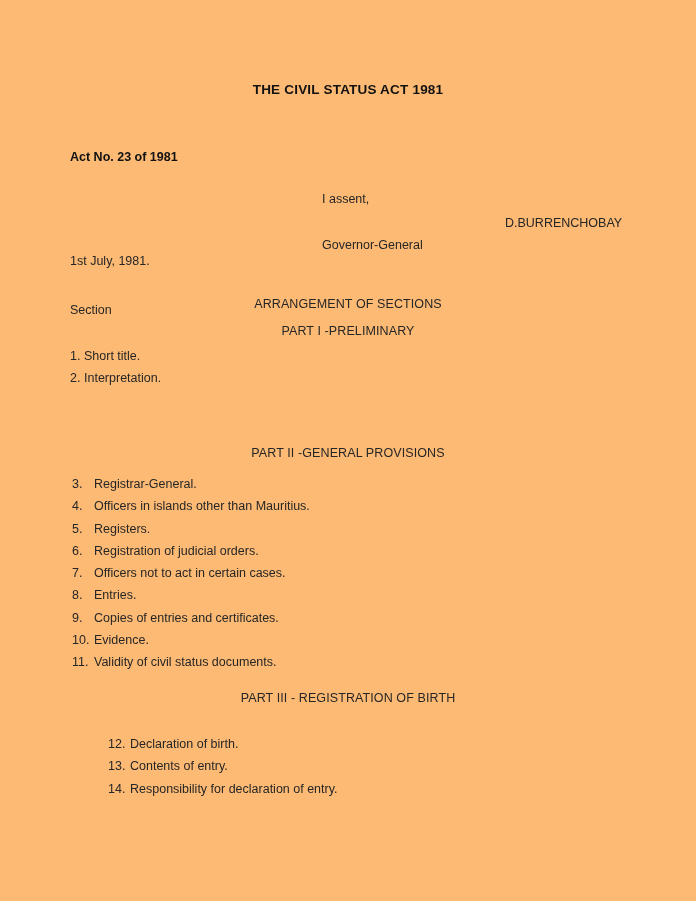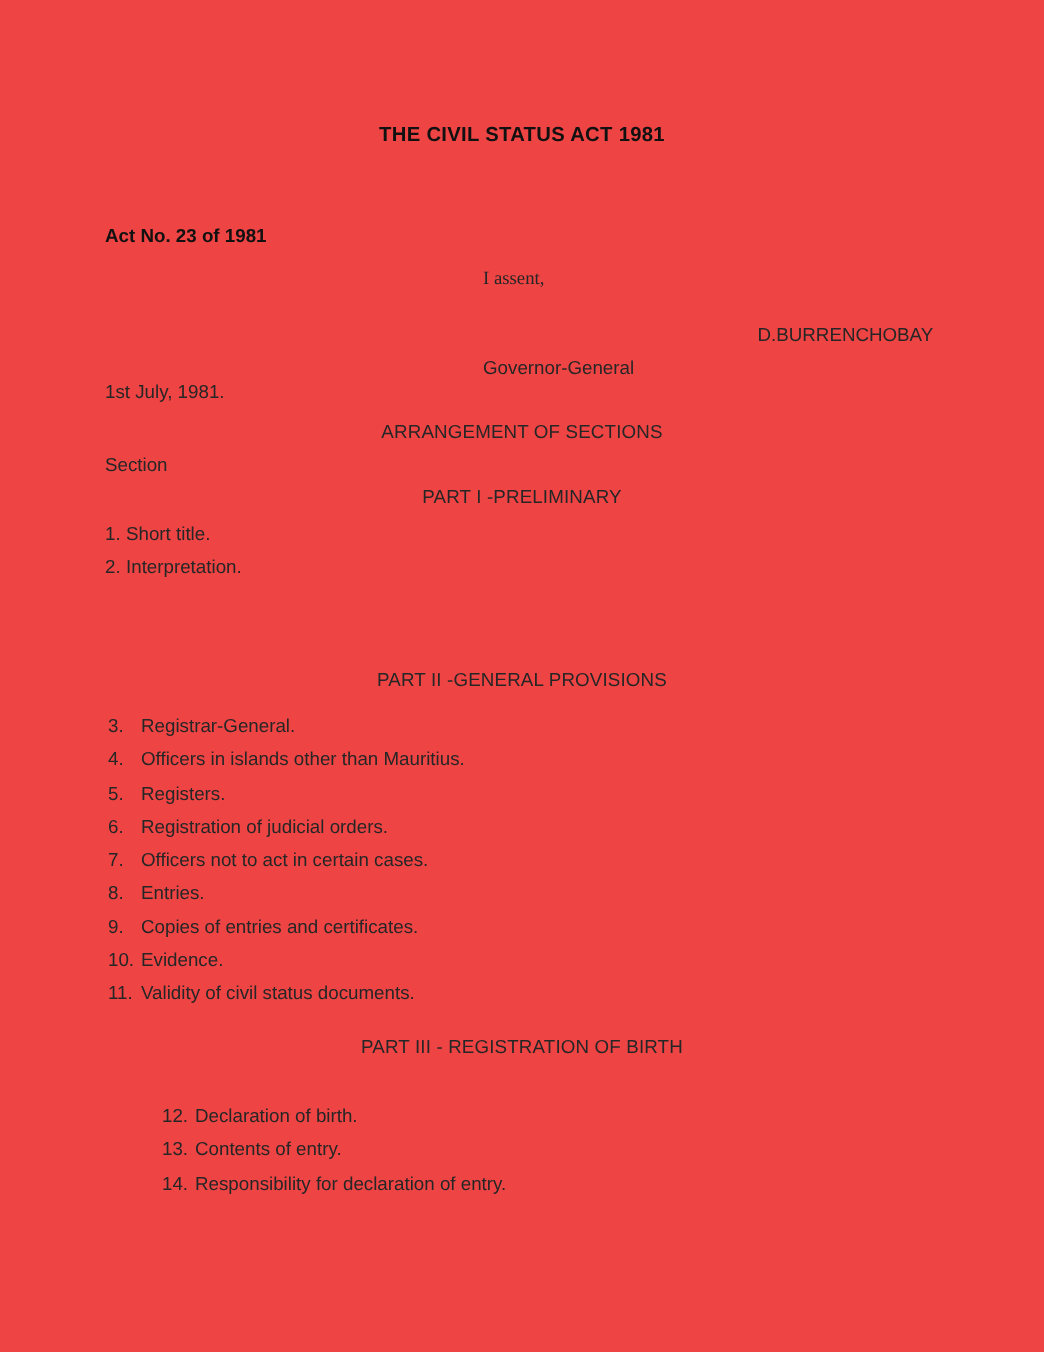--- a/index.html
+++ b/index.html
@@ -11,21 +11,21 @@
     width: 696px;
     height: 901px;
     font-family: "Liberation Sans", sans-serif;
     color: #1e1e1e;
     -webkit-font-smoothing: antialiased;
   }
   .page {
     position: relative;
     width: 696px;
     height: 901px;
-    background: #ef4444;
+    background: #fdba74;
     overflow: hidden;
   }
 
   
   .doc-title {
     position: absolute;
     left: 0;
     right: 0;
     text-align: center;
     font-size: 13.5px;
@@ -93,29 +93,29 @@
 </style>
 </head>
 <body>
 
 <div class="page">
 
   <div class="doc-title" style="top:82px;">THE CIVIL STATUS ACT 1981</div>
 
   <div class="act-no" style="left:70px; top:150px;">Act No. 23 of 1981</div>
 
-  <div class="plain" style="left:322px; top:178px;font-family:Liberation Serif, serif;">I assent,</div>
+  <div class="plain" style="left:322px; top:192px;">I assent,</div>
 
   <div class="right-name" style="left:505px; top:216px;">D.BURRENCHOBAY</div>
 
   <div class="plain" style="left:70px; top:238px;margin-top:16px;">1st July, 1981.</div>
 
   <div class="plain" style="left:322px; top:238px;">Governor-General</div>
 
-  <div class="centered-heading" style="top:281px;">ARRANGEMENT OF SECTIONS</div>
+  <div class="centered-heading" style="top:297px;">ARRANGEMENT OF SECTIONS</div>
 
   <div class="plain" style="left:70px; top:303px;">Section</div>
 
   <div class="centered-heading" style="top:324px;">PART I -PRELIMINARY</div>
 
   <ul class="section-list list-part1" style="left:70px; top:345px;">
     <li>
       <span class="num">1.</span>
       <span class="label">Short title.</span>
     </li>

